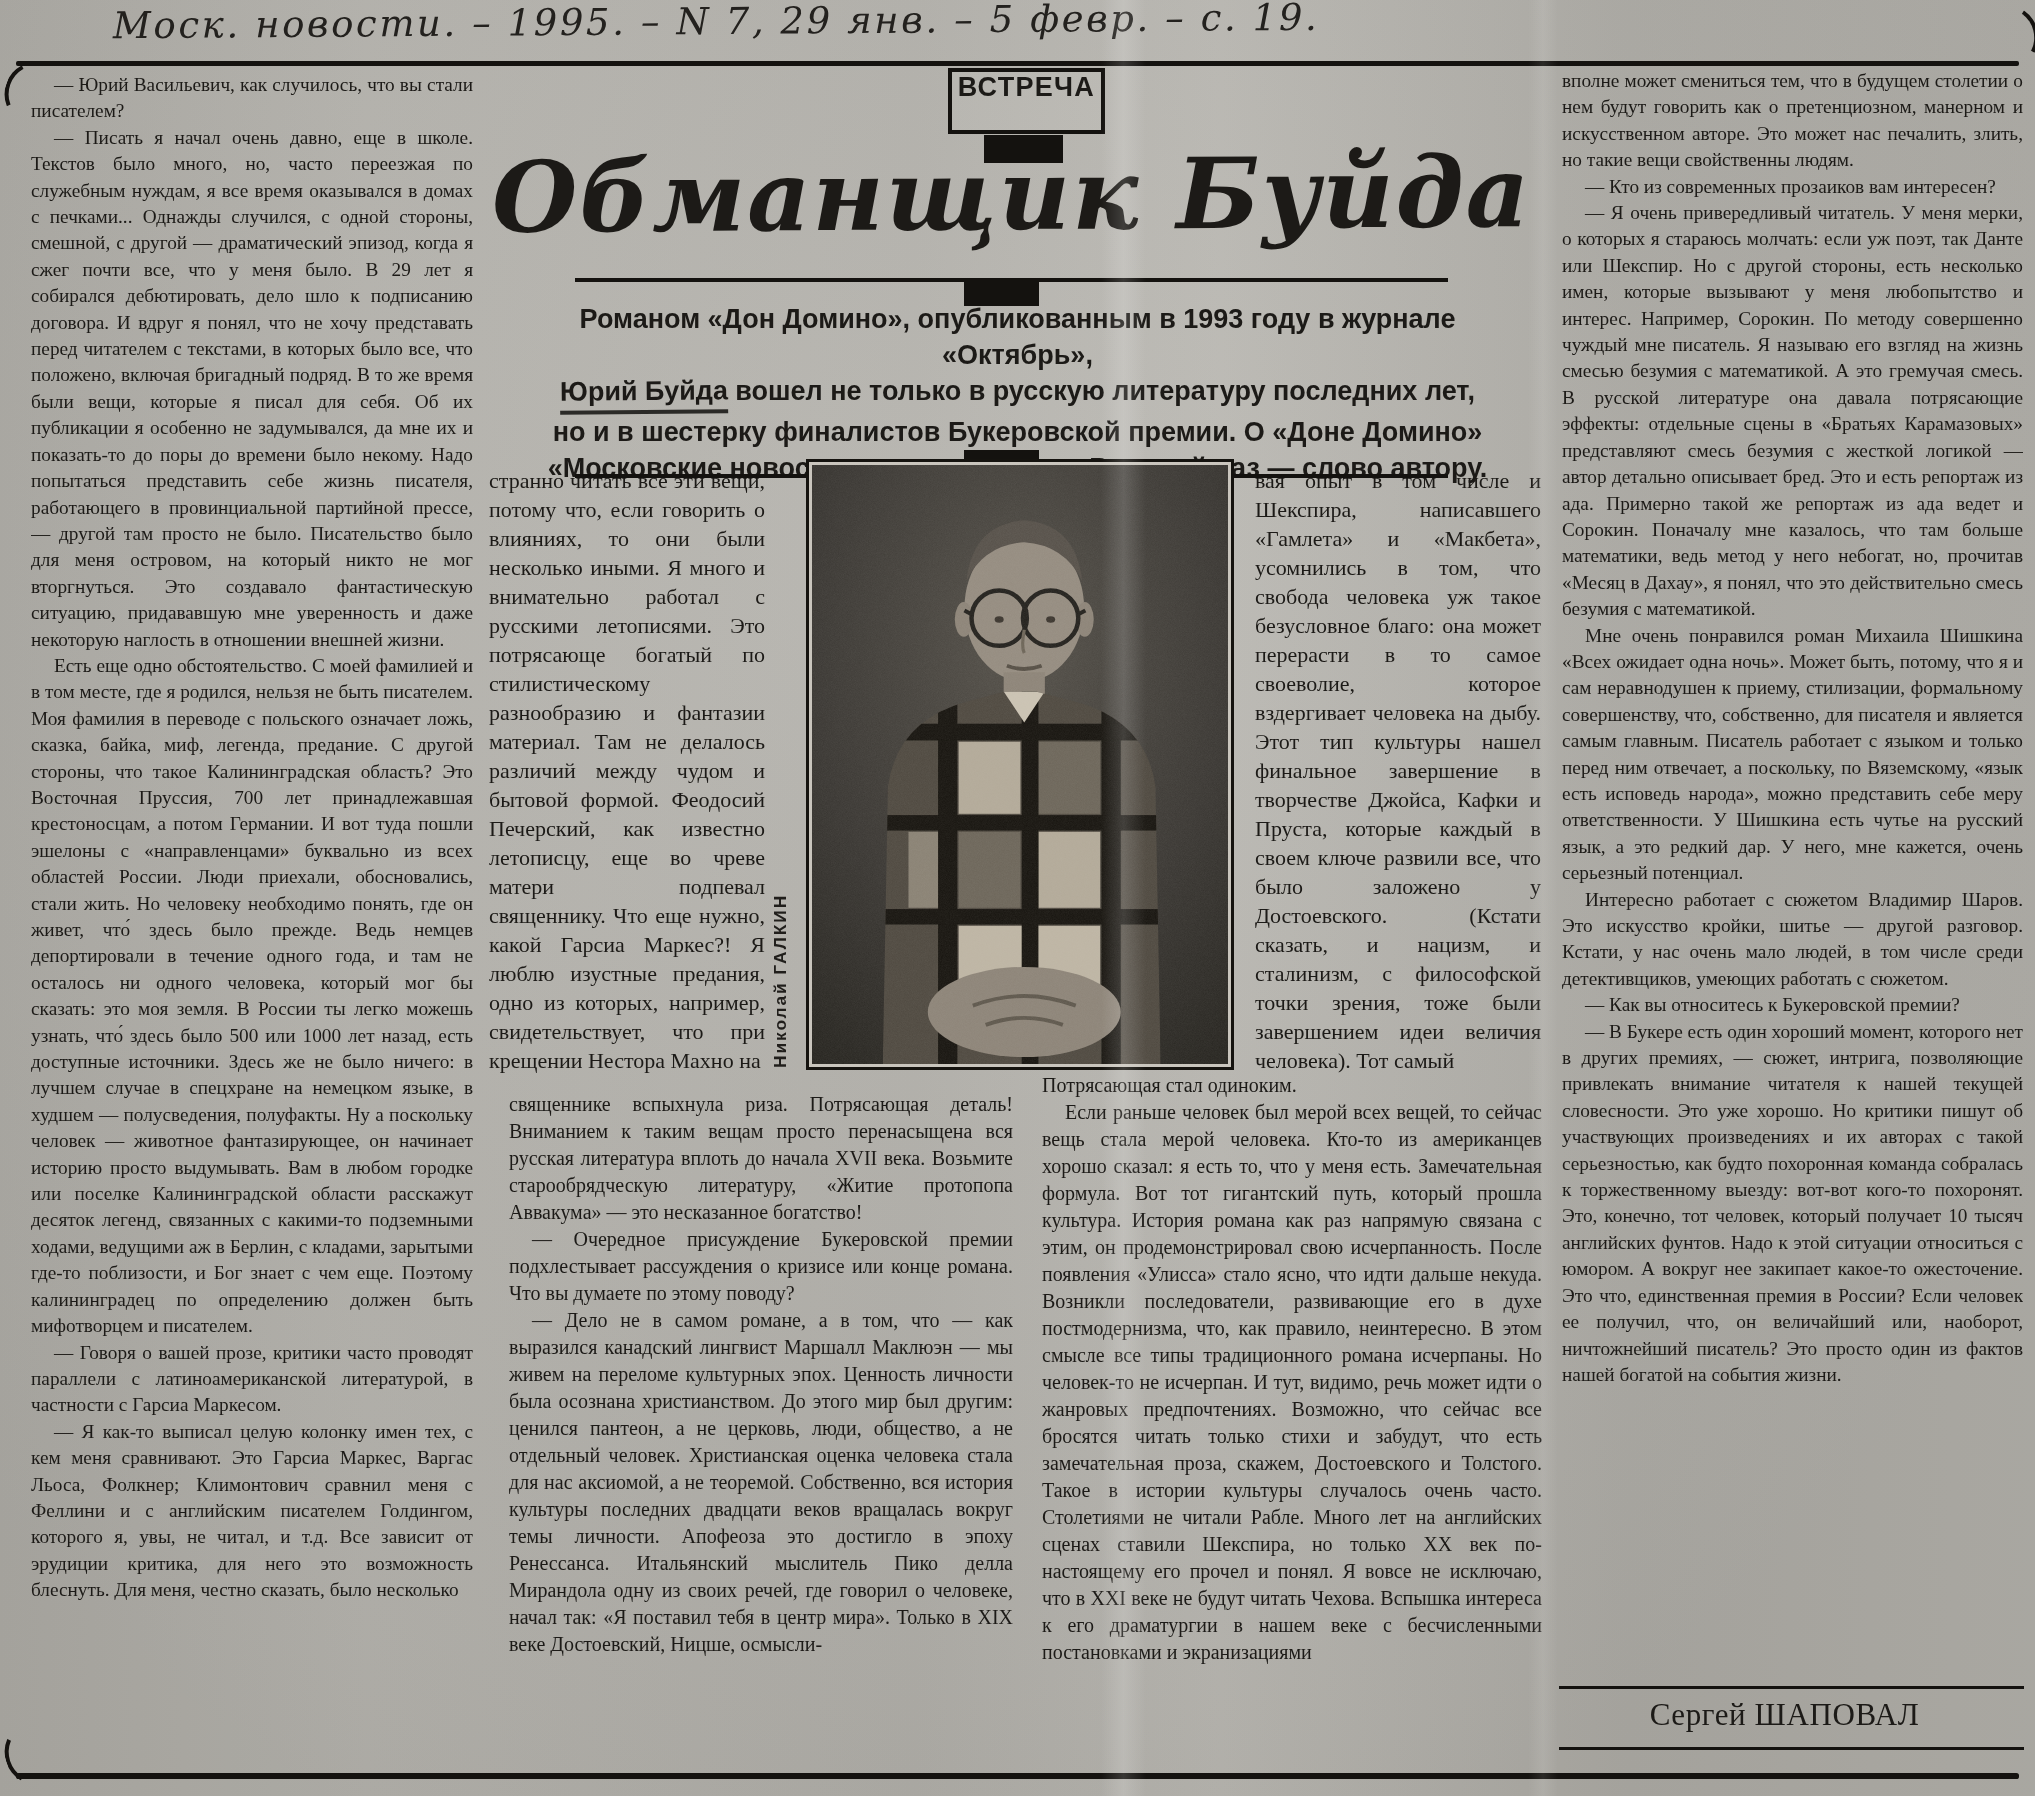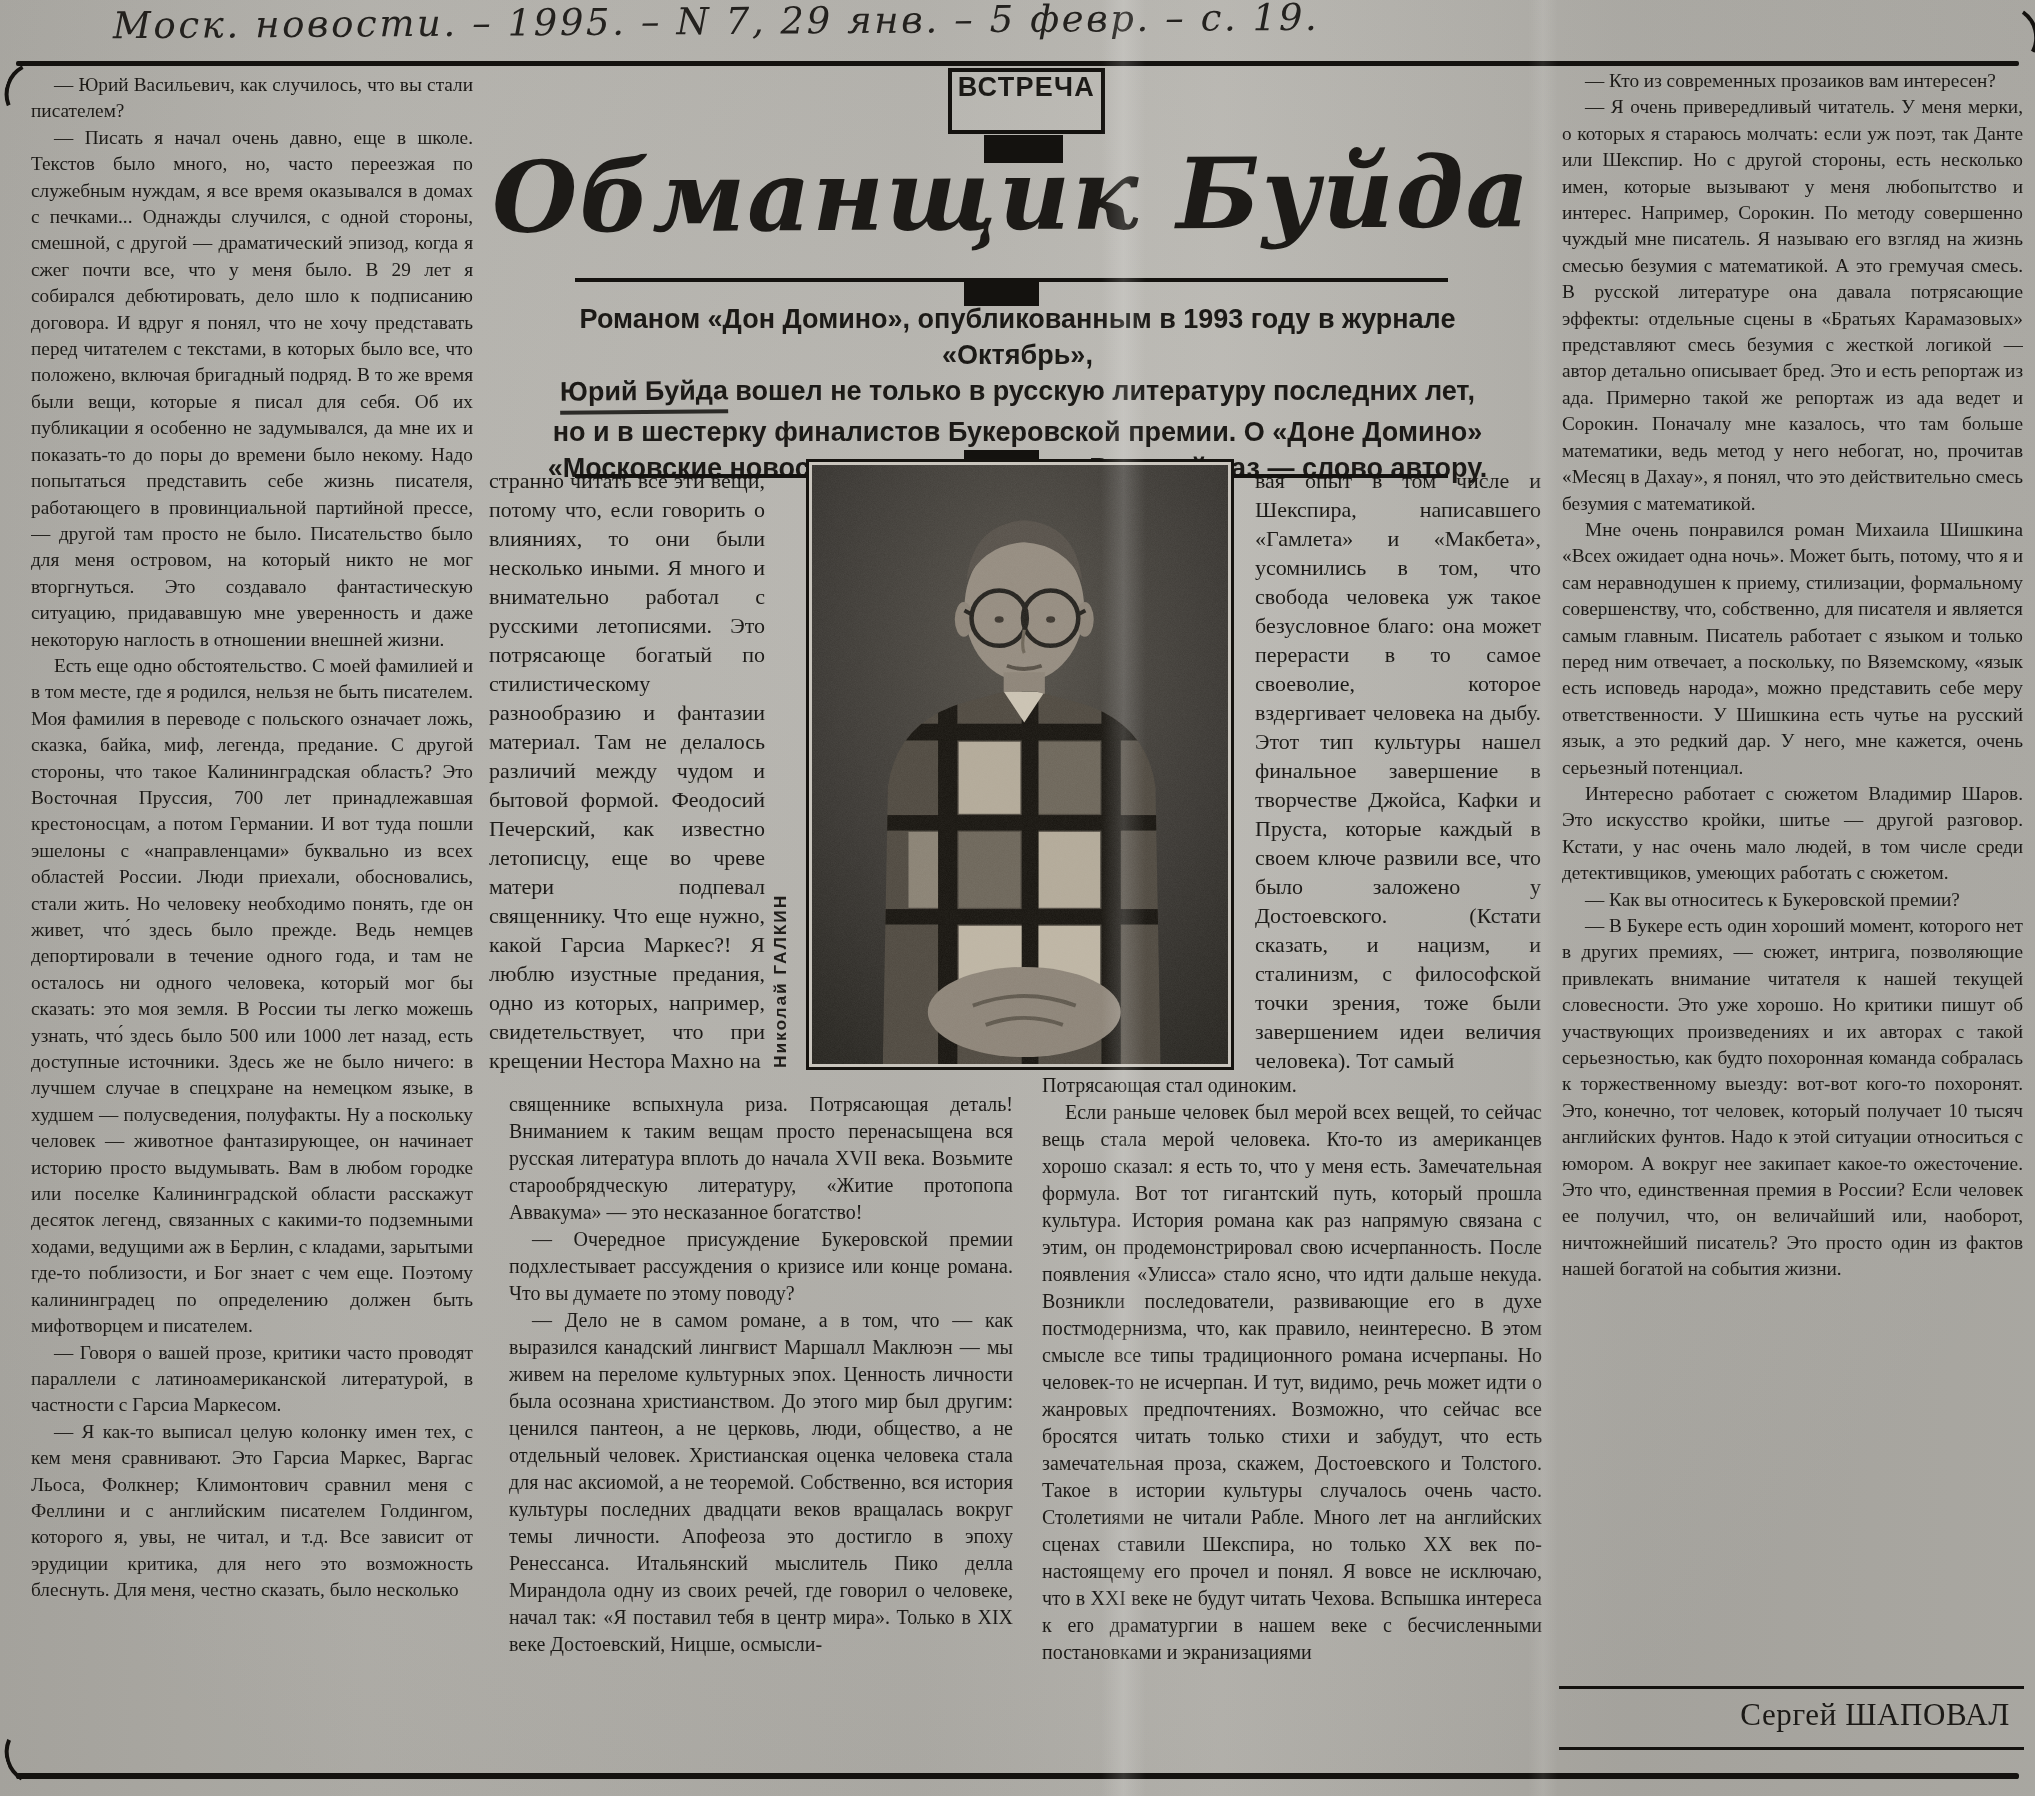--- a/index.html
+++ b/index.html
@@ -55,21 +55,21 @@
   .photo{position:absolute;left:806px;top:459px;width:428px;height:611px;margin:0;
          border:3.9px solid #15130f;background:#c9c5bd;box-sizing:border-box;padding:2.6px;}
   .photo svg{display:block;width:100%;height:100%;}
   .photo-credit{position:absolute;left:770px;top:849px;height:219px;
                 writing-mode:vertical-rl;transform:rotate(180deg);
                 font-family:"Liberation Sans",sans-serif;font-weight:bold;font-size:17.4px;
                 letter-spacing:1.9px;color:#201e1b;}
   
   .byline-rule{position:absolute;left:1559px;width:465px;height:3.2px;background:#14120f;}
   .br1{top:1686px;} .br2{top:1747px;}
-  .byline{position:absolute;left:1559px;top:1697px;width:451px;text-align:right;
+  .byline{position:absolute;left:1559px;top:1697px;width:451px;text-align:center;
           font-family:"Liberation Serif",serif;font-size:31px;letter-spacing:0.6px;}
 </style>
 </head>
 <body>
 
 <div class="page">
 
   <div class="handwriting">Моск. новости. – 1995. – N 7, 29 янв. – 5 февр. – с. 19.</div>
 
   <div class="rule top-rule"></div>
@@ -171,20 +171,21 @@
       <p class="para cont">священнике вспыхнула риза. Потрясающая деталь! Вниманием к таким вещам просто перенасыщена вся русская литература вплоть до начала XVII века. Возьмите старообрядческую литературу, «Житие протопопа Аввакума» — это несказанное богатство!</p>
       <p class="para q">— Очередное присуждение Букеровской премии подхлестывает рассуждения о кризисе или конце романа. Что вы думаете по этому поводу?</p>
       <p class="para body">— Дело не в самом романе, а в том, что — как выразился канадский лингвист Маршалл Маклюэн — мы живем на переломе культурных эпох. Ценность личности была осознана христианством. До этого мир был другим: ценился пантеон, а не церковь, люди, общество, а не отдельный человек. Христианская оценка человека стала для нас аксиомой, а не теоремой. Собственно, вся история культуры последних двадцати веков вращалась вокруг темы личности. Апофеоза это достигло в эпоху Ренессанса. Итальянский мыслитель Пико делла Мирандола одну из своих речей, где говорил о человеке, начал так: «Я поставил тебя в центр мира». Только в XIX веке Достоевский, Ницше, осмысли-</p>
     </div>
   <div class="col belowR">
       <p class="para cont">Потрясающая стал одиноким.</p>
       <p class="para body">Если раньше человек был мерой всех вещей, то сейчас вещь стала мерой человека. Кто-то из американцев хорошо сказал: я есть то, что у меня есть. Замечательная формула. Вот тот гигантский путь, который прошла культура. История романа как раз напрямую связана с этим, он продемонстрировал свою исчерпанность. После появления «Улисса» стало ясно, что идти дальше некуда. Возникли последователи, развивающие его в духе постмодернизма, что, как правило, неинтересно. В этом смысле все типы традиционного романа исчерпаны. Но человек-то не исчерпан. И тут, видимо, речь может идти о жанровых предпочтениях. Возможно, что сейчас все бросятся читать только стихи и забудут, что есть замечательная проза, скажем, Достоевского и Толстого. Такое в истории культуры случалось очень часто. Столетиями не читали Рабле. Много лет на английских сценах ставили Шекспира, но только XX век по-настоящему его прочел и понял. Я вовсе не исключаю, что в XXI веке не будут читать Чехова. Вспышка интереса к его драматургии в нашем веке с бесчисленными постановками и экранизациями</p>
     </div>
 
   <div class="col col4">
+      <p class="para cont">вполне может смениться тем, что в будущем столетии о нем будут говорить как о претенциозном, манерном и искусственном авторе. Это может нас печалить, злить, но такие вещи свойственны людям.</p>
       <p class="para q">— Кто из современных прозаиков вам интересен?</p>
       <p class="para body">— Я очень привередливый читатель. У меня мерки, о которых я стараюсь молчать: если уж поэт, так Данте или Шекспир. Но с другой стороны, есть несколько имен, которые вызывают у меня любопытство и интерес. Например, Сорокин. По методу совершенно чуждый мне писатель. Я называю его взгляд на жизнь смесью безумия с математикой. А это гремучая смесь. В русской литературе она давала потрясающие эффекты: отдельные сцены в «Братьях Карамазовых» представляют смесь безумия с жесткой логикой — автор детально описывает бред. Это и есть репортаж из ада. Примерно такой же репортаж из ада ведет и Сорокин. Поначалу мне казалось, что там больше математики, ведь метод у него небогат, но, прочитав «Месяц в Дахау», я понял, что это действительно смесь безумия с математикой.</p>
       <p class="para body">Мне очень понравился роман Михаила Шишкина «Всех ожидает одна ночь». Может быть, потому, что я и сам неравнодушен к приему, стилизации, формальному совершенству, что, собственно, для писателя и является самым главным. Писатель работает с языком и только перед ним отвечает, а поскольку, по Вяземскому, «язык есть исповедь народа», можно представить себе меру ответственности. У Шишкина есть чутье на русский язык, а это редкий дар. У него, мне кажется, очень серьезный потенциал.</p>
       <p class="para body">Интересно работает с сюжетом Владимир Шаров. Это искусство кройки, шитье — другой разговор. Кстати, у нас очень мало людей, в том числе среди детективщиков, умеющих работать с сюжетом.</p>
       <p class="para q">— Как вы относитесь к Букеровской премии?</p>
       <p class="para body">— В Букере есть один хороший момент, которого нет в других премиях, — сюжет, интрига, позволяющие привлекать внимание читателя к нашей текущей словесности. Это уже хорошо. Но критики пишут об участвующих произведениях и их авторах с такой серьезностью, как будто похоронная команда собралась к торжественному выезду: вот-вот кого-то похоронят. Это, конечно, тот человек, который получает 10 тысяч английских фунтов. Надо к этой ситуации относиться с юмором. А вокруг нее закипает какое-то ожесточение. Это что, единственная премия в России? Если человек ее получил, что, он величайший или, наоборот, ничтожнейший писатель? Это просто один из фактов нашей богатой на события жизни.</p>
     </div>
 
   <div class="byline-rule br1"></div>
   <div class="byline">Сергей ШАПОВАЛ</div>

